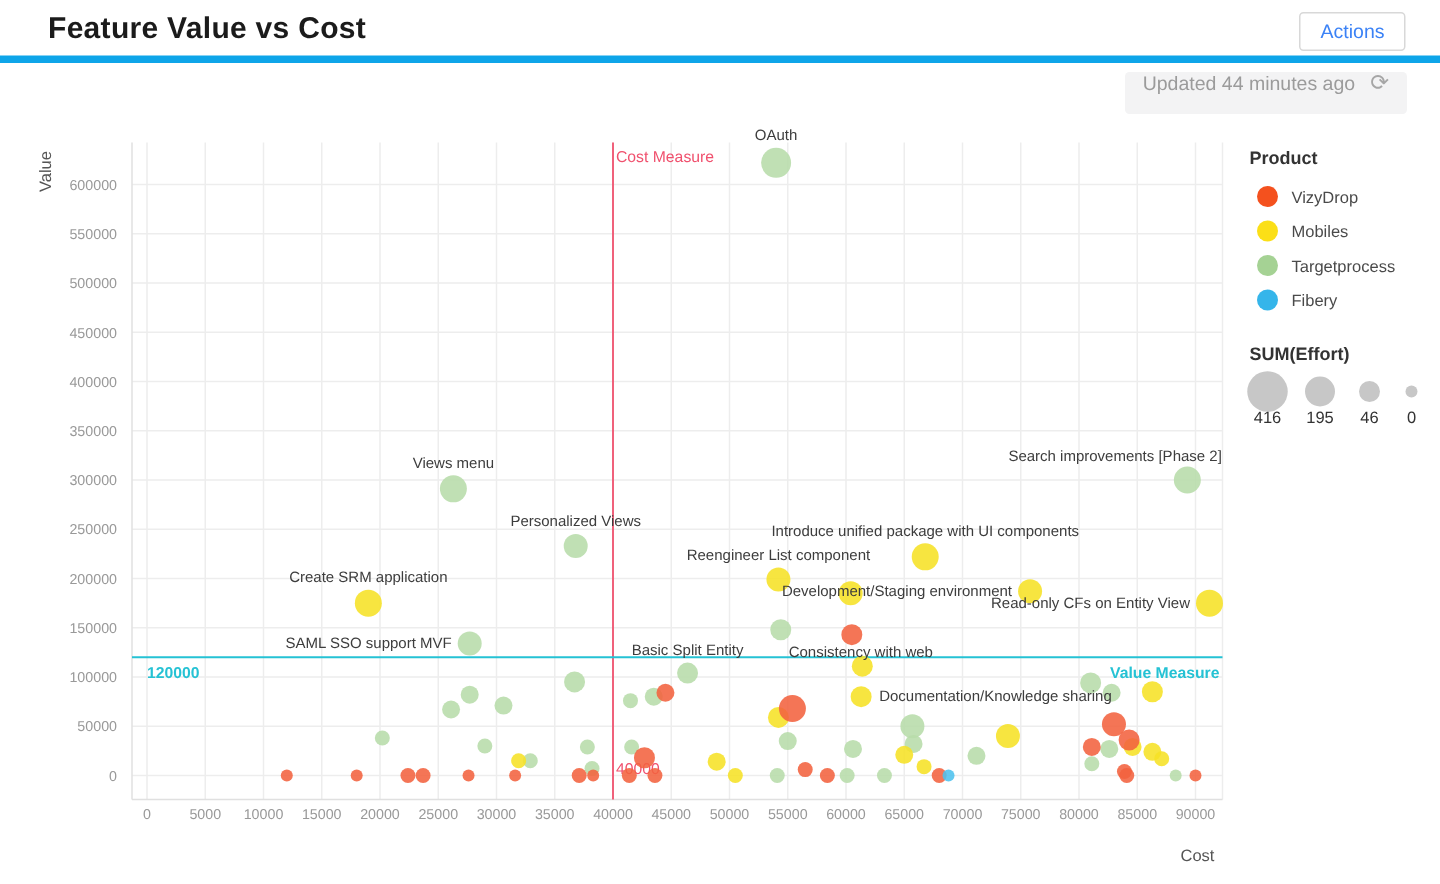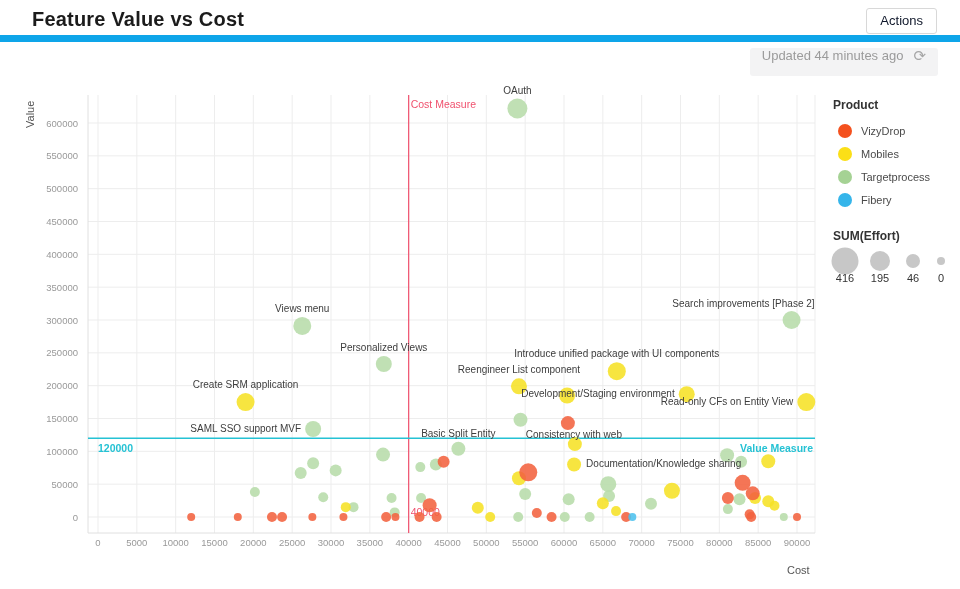--- a/index.html
+++ b/index.html
@@ -1,20 +1,20 @@
 <!DOCTYPE html>
 <html><head>
 <meta charset="utf-8">
 <style>
   * { margin:0; padding:0; box-sizing:border-box; }
   html,body { width:960px; height:589px; background:#fff; font-family:"Liberation Sans", sans-serif; overflow:hidden; }
   .page { position:relative; width:960px; height:589px; background:#fff; }
-  .header { position:absolute; left:0; top:0; width:960px; height:42px; background:#fff; border-bottom:7px solid #0ea5e9; }
+  .header { position:absolute; left:0; top:0; width:960px; height:42px; background:#fff; border-bottom:5px solid #0ea5e9; }
   .title { position:absolute; left:32px; top:8px; font-size:20px; font-weight:bold; color:#1b1b1b; letter-spacing:.2px; }
-  .actions-btn { position:absolute; right:23px; top:8px; height:26px; padding:0 13px; background:#fff; border:1px solid #d8d8d8; border-radius:3px; font-size:13px; color:#0f172a; line-height:24px; cursor:pointer; }
+  .actions-btn { position:absolute; right:23px; top:8px; height:26px; padding:0 13px; background:#fff; border:1px solid #d8d8d8; border-radius:3px; font-size:13px; color:#3b82f6; line-height:24px; cursor:pointer; }
   .updated-pill { position:absolute; right:22px; top:48px; height:28px; background:#f3f3f4; border-radius:3px; display:flex; align-items:flex-start; padding:0 12px; }
   .updated-text { font-size:13px; color:#9b9b9b; margin-right:10px; }
   .refresh-icon { font-size:15px; color:#a6a6a6; cursor:pointer; line-height:1; }
   svg text { font-family:"Liberation Sans", sans-serif; }
 </style>
 </head>
 <body>
 
 <div class="page">
   <div class="header">

